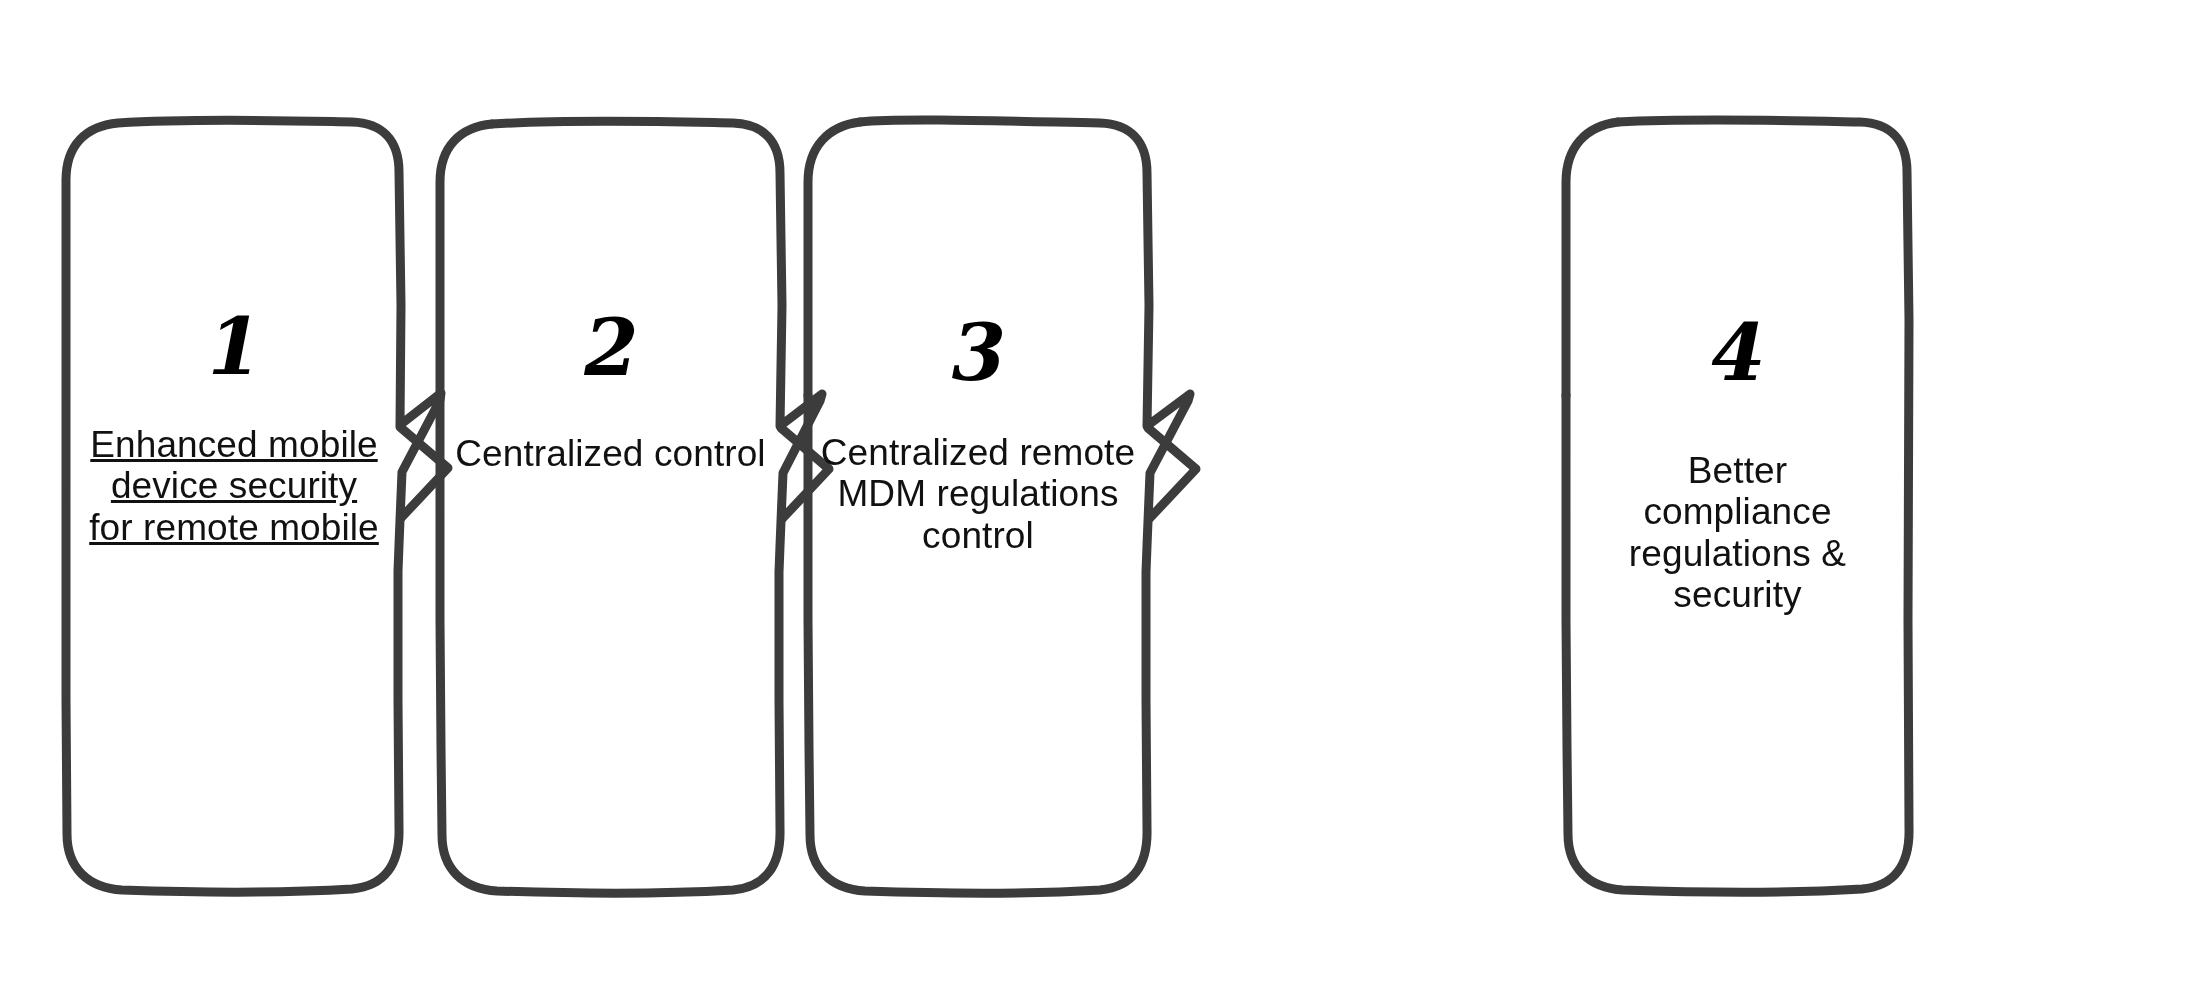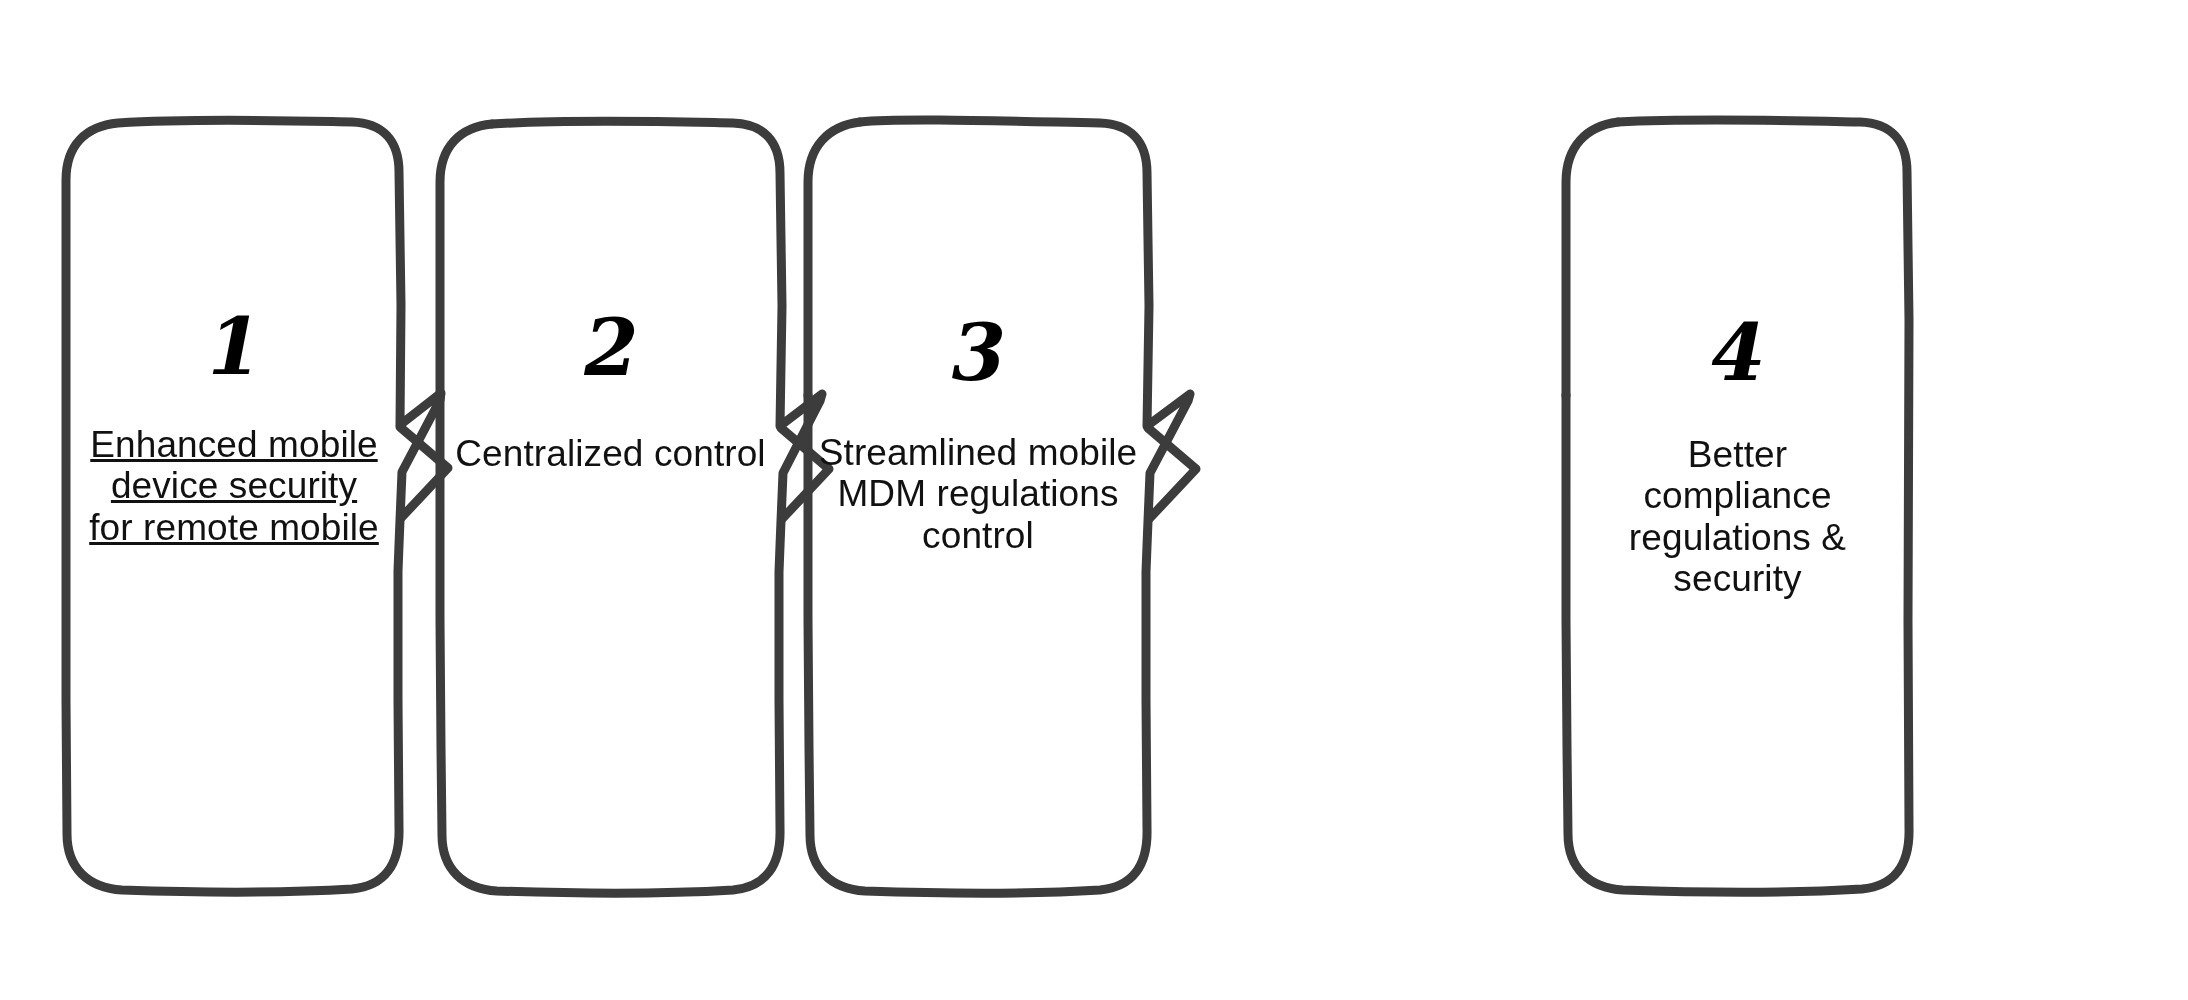--- a/index.html
+++ b/index.html
@@ -196,27 +196,27 @@
   <div class="card-content" style="left:440px; top:124px; width:341px; height:768px; padding-top:185px;">
     <div class="step-number">2</div>
     <div class="step-label" style="margin-top:46px; width:320px;">
       <div>Centralized control</div>
     </div>
   </div>
 
   <div class="card-content" style="left:808px; top:122px; width:340px; height:768px; padding-top:192px;">
     <div class="step-number">3</div>
     <div class="step-label" style="margin-top:40px; width:320px;">
-      <div>Streamlined mobile</div>
+      <div>Centralized remote</div>
       <div>MDM regulations</div>
       <div>control</div>
     </div>
   </div>
 
   <div class="card-content" style="left:1566px; top:122px; width:343px; height:768px; padding-top:192px;">
     <div class="step-number">4</div>
-    <div class="step-label" style="margin-top:42px; width:288px;">
+    <div class="step-label" style="margin-top:58px; width:288px;">
       <div>Better compliance</div>
       <div>regulations &amp; security</div>
     </div>
   </div>
 
 </div>
 
 </body></html>

